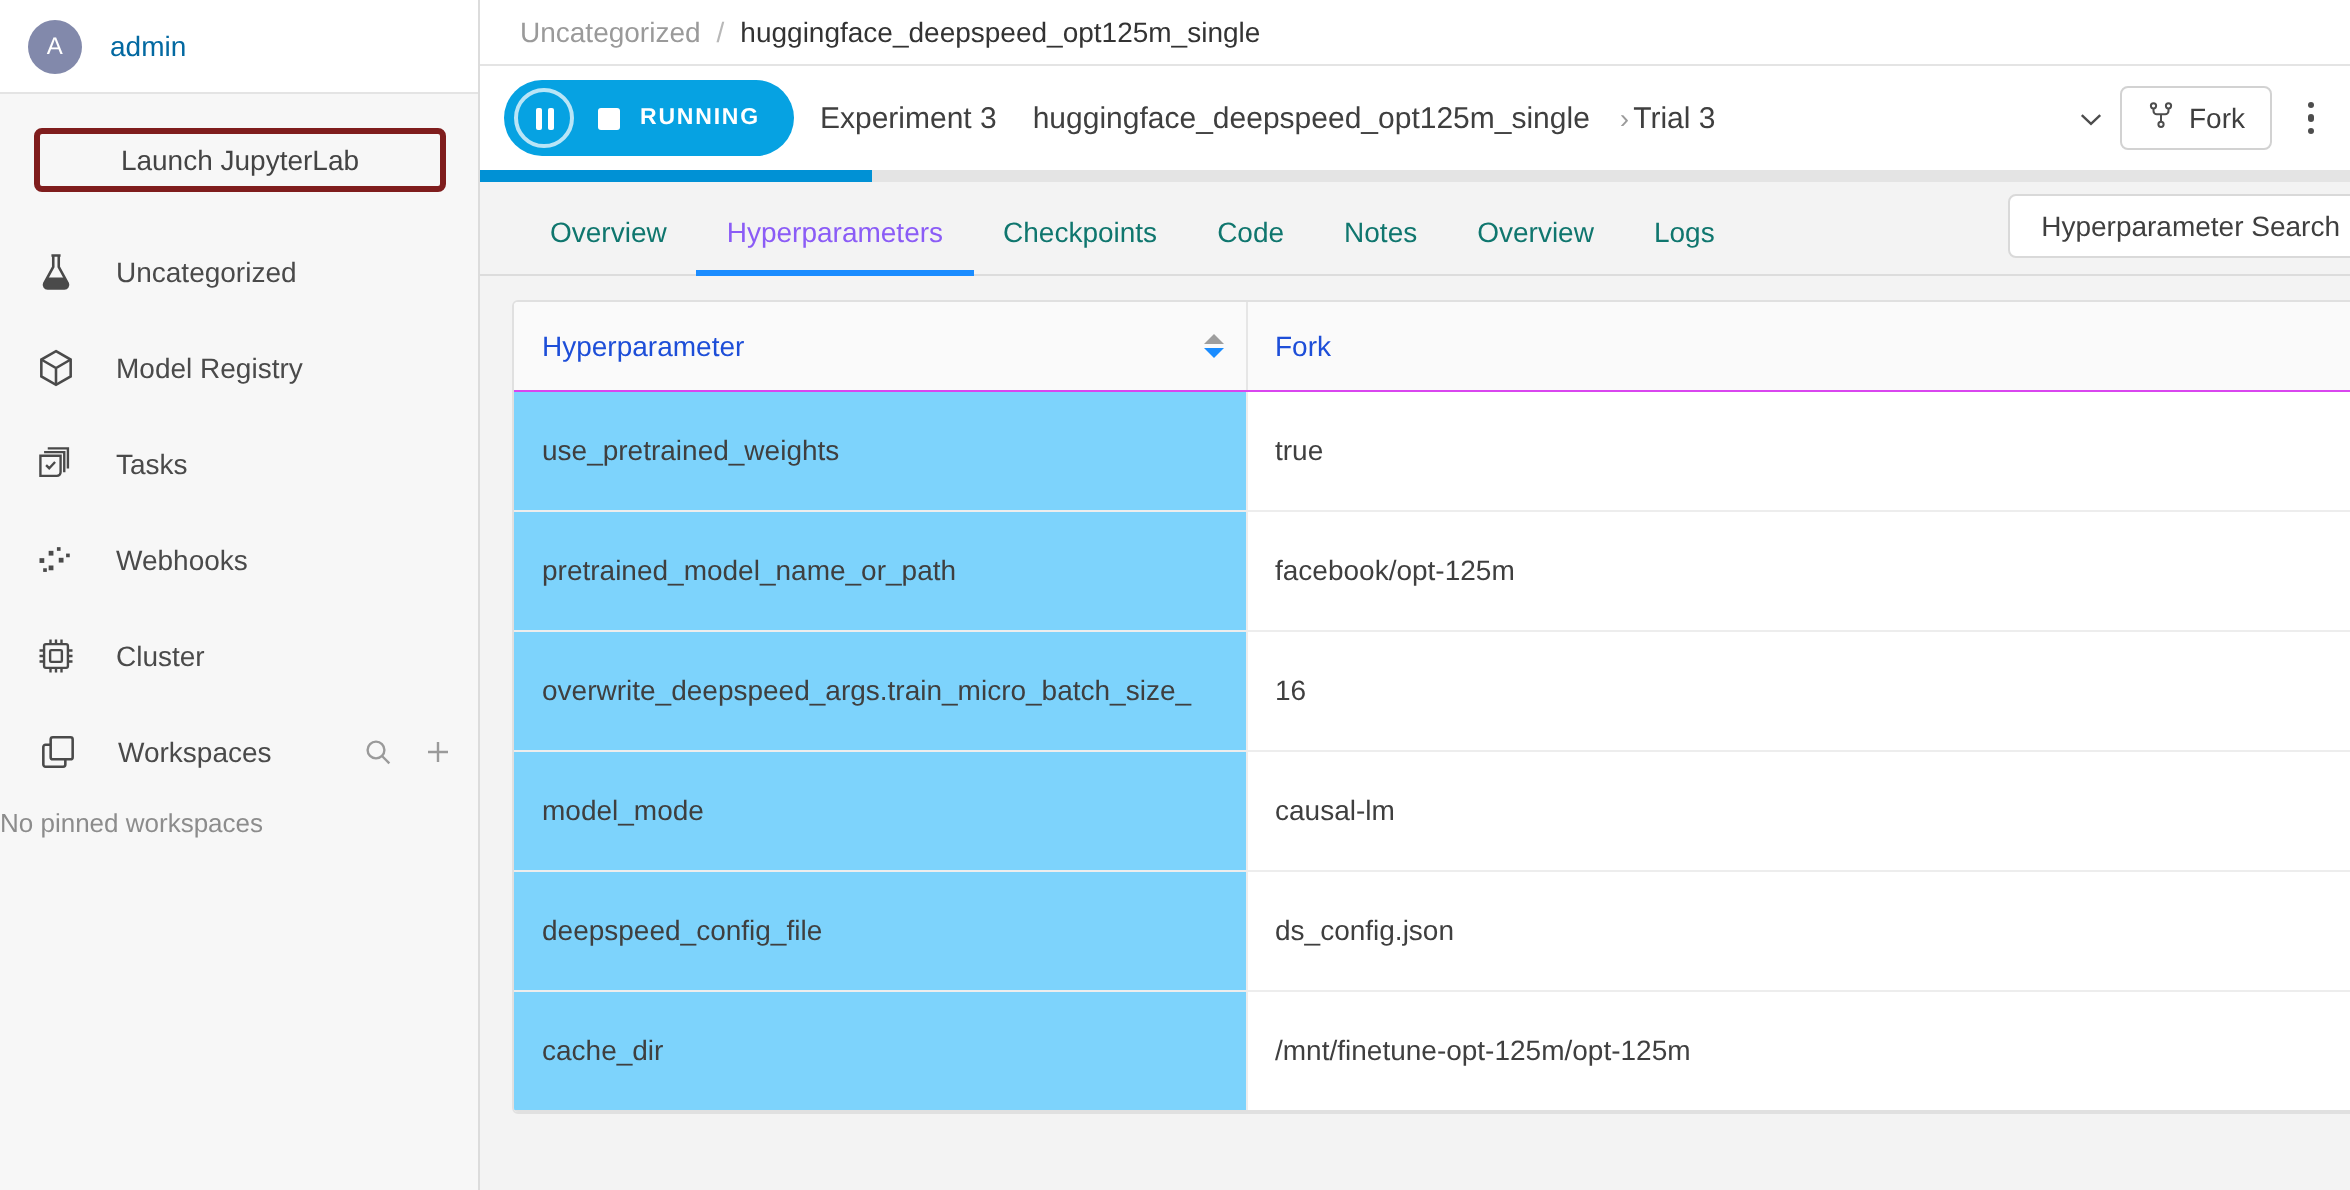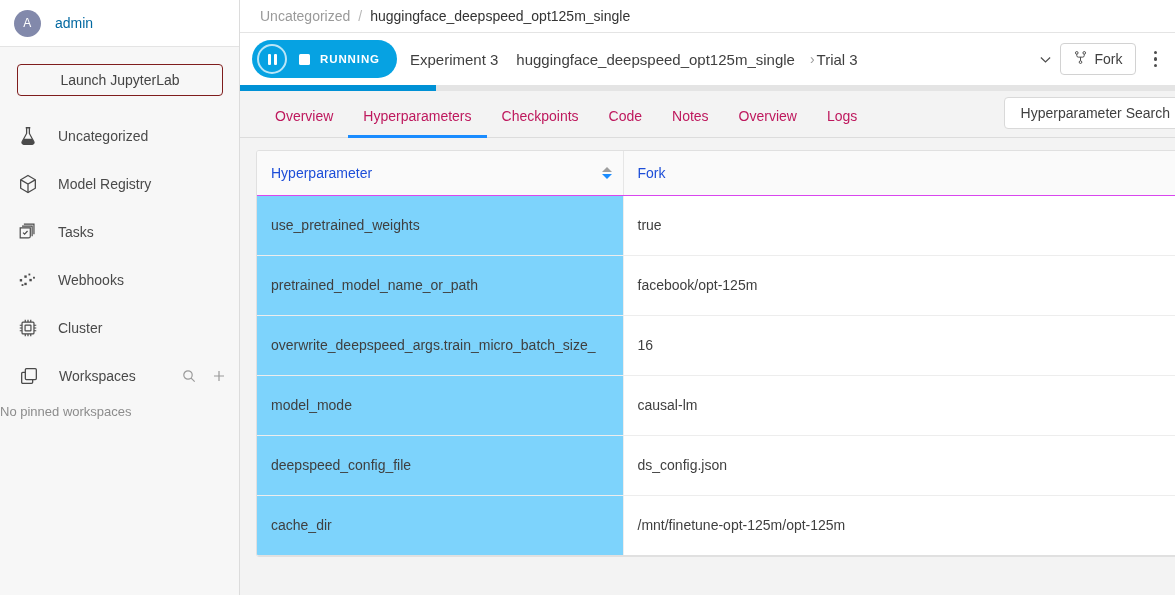--- a/index.html
+++ b/index.html
@@ -32,21 +32,21 @@
     background: #8289ab;
     color: #ffffff; font-size: 12px;
     display: flex; align-items: center; justify-content: center;
     letter-spacing: .3px;
   }
   .user-name { font-size: 14px; color: #0369a1; }
 
   .jlab-wrap { padding: 17px 17px 0 17px; }
   .jlab-btn {
     width: 206px; height: 32px;
-    border: 1px solid #7f1d1d; border-radius: 4px;
+    border: 3px solid #7f1d1d; border-radius: 4px;
     background: #f7f7f7; color: #444;
     font-size: 14px; font-family: inherit;
     cursor: pointer;
   }
 
   .nav { margin-top: 16px; }
   .nav-item {
     height: 48px; display: flex; align-items: center;
     padding-left: 15px; gap: 17px; cursor: pointer;
   }
@@ -127,26 +127,26 @@
   .progress-fill { height: 6px; background: #0091d5; }
 
   .tabs-bar {
     height: 47px; background: #f3f3f3;
     border-bottom: 1px solid #dcdcdc;
     display: flex; align-items: flex-end;
     padding-left: 20px; position: relative;
     flex: 0 0 47px;
   }
   .tab {
-    font-size: 14px; color: #be185d;
+    font-size: 14px; color: #0f766e;
     padding: 0 15px 13px 15px;
     cursor: pointer; position: relative;
     white-space: nowrap;
   }
-  .tab.active { color: #be185d; }
+  .tab.active { color: #8b5cf6; }
   .tab.active::after {
     content: ""; position: absolute; left: 0; right: 0; bottom: -1px;
     height: 3px; background: #1a8cff;
   }
   .hps-btn {
     position: absolute; right: -12px; bottom: 8px;
     height: 32px; background: #ffffff;
     border: 1px solid #d9d9d9; border-radius: 4px;
     display: flex; align-items: center;
     padding: 0 16px; font-size: 14px; color: #3f3f3f;

